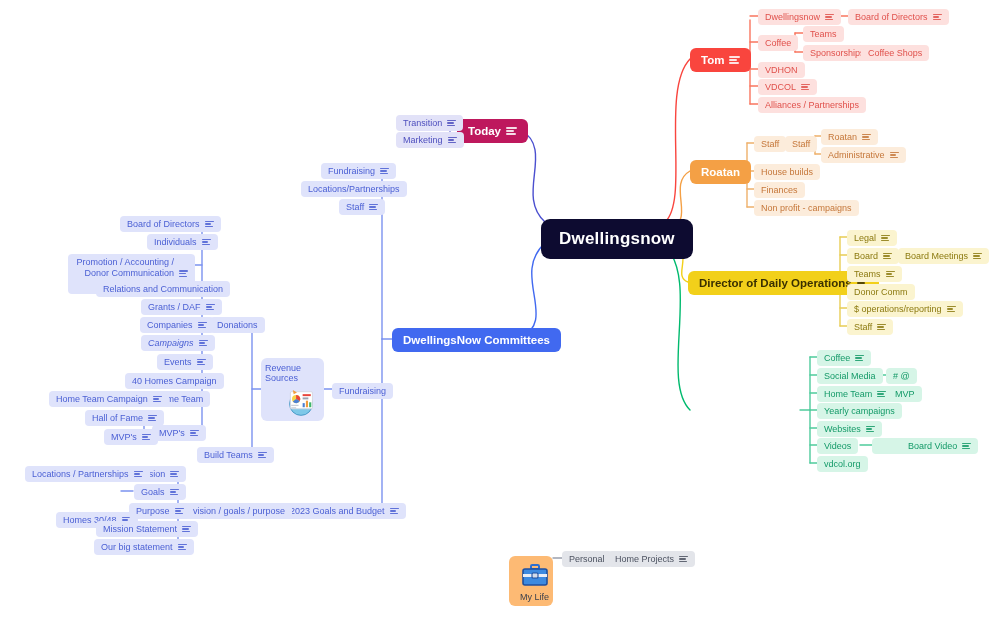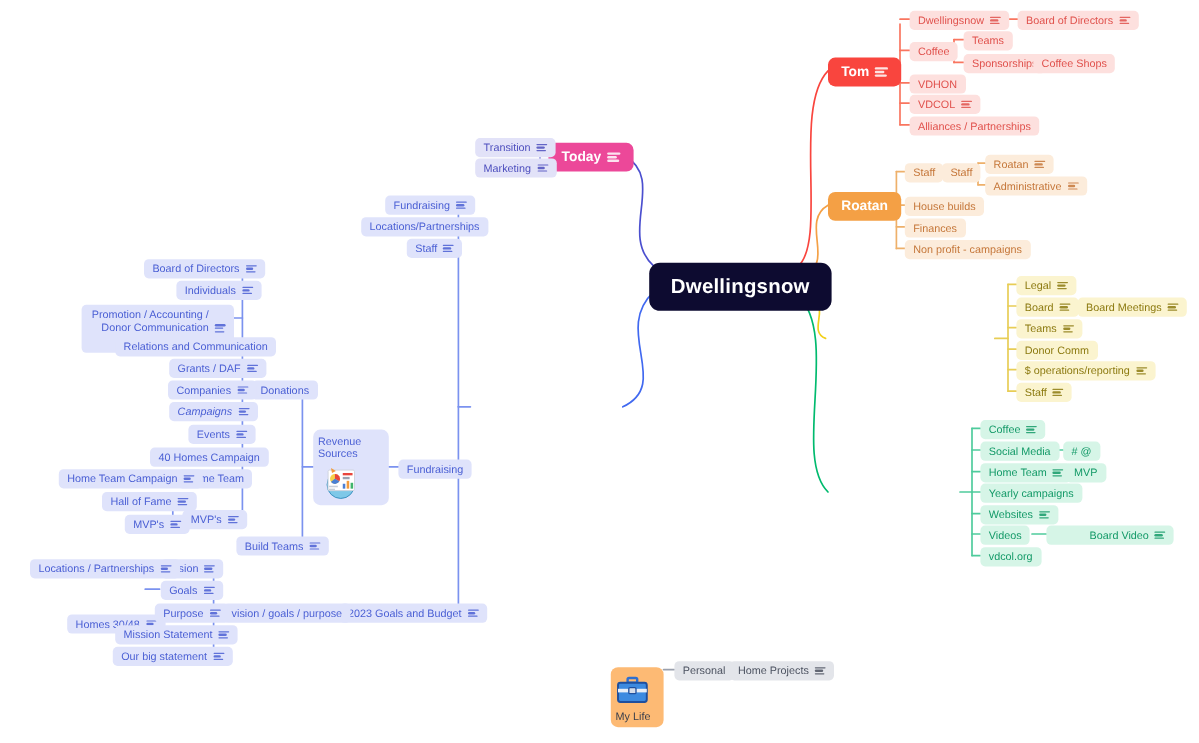--- a/index.html
+++ b/index.html
@@ -26,21 +26,21 @@
   }
 
   
   .n-main{
     padding:6px 11px;font-size:11.5px;font-weight:700;border-radius:6px;color:#ffffff;
   }
   .n-main.red{background:#f9453e;}
   .n-main.orange{background:#f4a045;}
   .n-main.yellow{background:#f2d01a;color:#3a3000;}
   .n-main.green{background:#00ba6e;}
-  .n-main.indigo{background:#ec4899;}
+  .n-main.indigo{background:#be185d;}
   .n-main.blue{background:#4169f0;}
 
   
   .n-pill{
     padding:3px 7px;font-size:9px;border-radius:4px;font-weight:400;
   }
   .n-pill.red{background:#fde0de;color:#e0514c;}
   .n-pill.orange{background:#fcecdb;color:#c5773a;}
   .n-pill.yellow{background:#fbf4cf;color:#8c7a10;}
   .n-pill.green{background:#d6f5e7;color:#149a68;}
@@ -56,21 +56,21 @@
   .note-icon i:nth-child(2){top:2.9px;width:6.5px;}
   .note-icon i:nth-child(3){top:5.8px;width:8px;}
   .n-main .note-icon{width:11px;height:8px;}
   .n-main .note-icon i:nth-child(1){width:11px;top:0;height:1.6px;}
   .n-main .note-icon i:nth-child(2){width:8px;top:3.2px;height:1.6px;}
   .n-main .note-icon i:nth-child(3){width:10px;top:6.4px;height:1.6px;}
 
   
   .n-card{
     position:absolute;background:#dfe3fb;border-radius:6px;
-    display:flex;flex-direction:column;align-items:flex-start;
+    display:flex;flex-direction:column;align-items:flex-end;
     box-sizing:border-box;
   }
   .n-card .cap{font-size:9px;color:#4a5fd4;}
   .n-card.gray{background:#fdba74;}
   .n-card.gray .cap{color:#3a3f4c;font-size:9px;}
 
   .thumb{border-radius:3px;overflow:hidden;display:block;}
 </style>
 </head>
 <body>
@@ -287,20 +287,28 @@
   <div class="node n-pill orange" style="left:754px;top:164px;">
     <span class="lbl">House builds</span>
   </div>
   <div class="node n-pill orange" style="left:754px;top:182px;">
     <span class="lbl">Finances</span>
   </div>
   <div class="node n-pill orange" style="left:754px;top:200px;">
     <span class="lbl">Non profit - campaigns</span>
   </div>
 
+  <div class="node n-main yellow" style="left:688px;top:271px;">
+    <span class="lbl">Director of Daily Operations</span>
+    <span class="note-icon">
+        <i></i>
+        <i></i>
+        <i></i>
+      </span>
+  </div>
   <div class="node n-pill yellow" style="left:847px;top:230px;">
     <span class="lbl">Legal</span>
     <span class="note-icon">
         <i></i>
         <i></i>
         <i></i>
       </span>
   </div>
   <div class="node n-pill yellow" style="left:847px;top:248px;">
     <span class="lbl">Board</span>
@@ -415,20 +423,23 @@
   </div>
   <div class="node n-pill indigo" style="left:396px;top:132px;">
     <span class="lbl">Marketing</span>
     <span class="note-icon">
         <i></i>
         <i></i>
         <i></i>
       </span>
   </div>
 
+  <div class="node n-main blue" style="left:392px;top:328px;">
+    <span class="lbl">DwellingsNow Committees</span>
+  </div>
   <div class="node n-pill blue" style="left:321px;top:163px;">
     <span class="lbl">Fundraising</span>
     <span class="note-icon">
         <i></i>
         <i></i>
         <i></i>
       </span>
   </div>
   <div class="node n-pill blue" style="left:301px;top:181px;">
     <span class="lbl">Locations/Partnerships</span>

